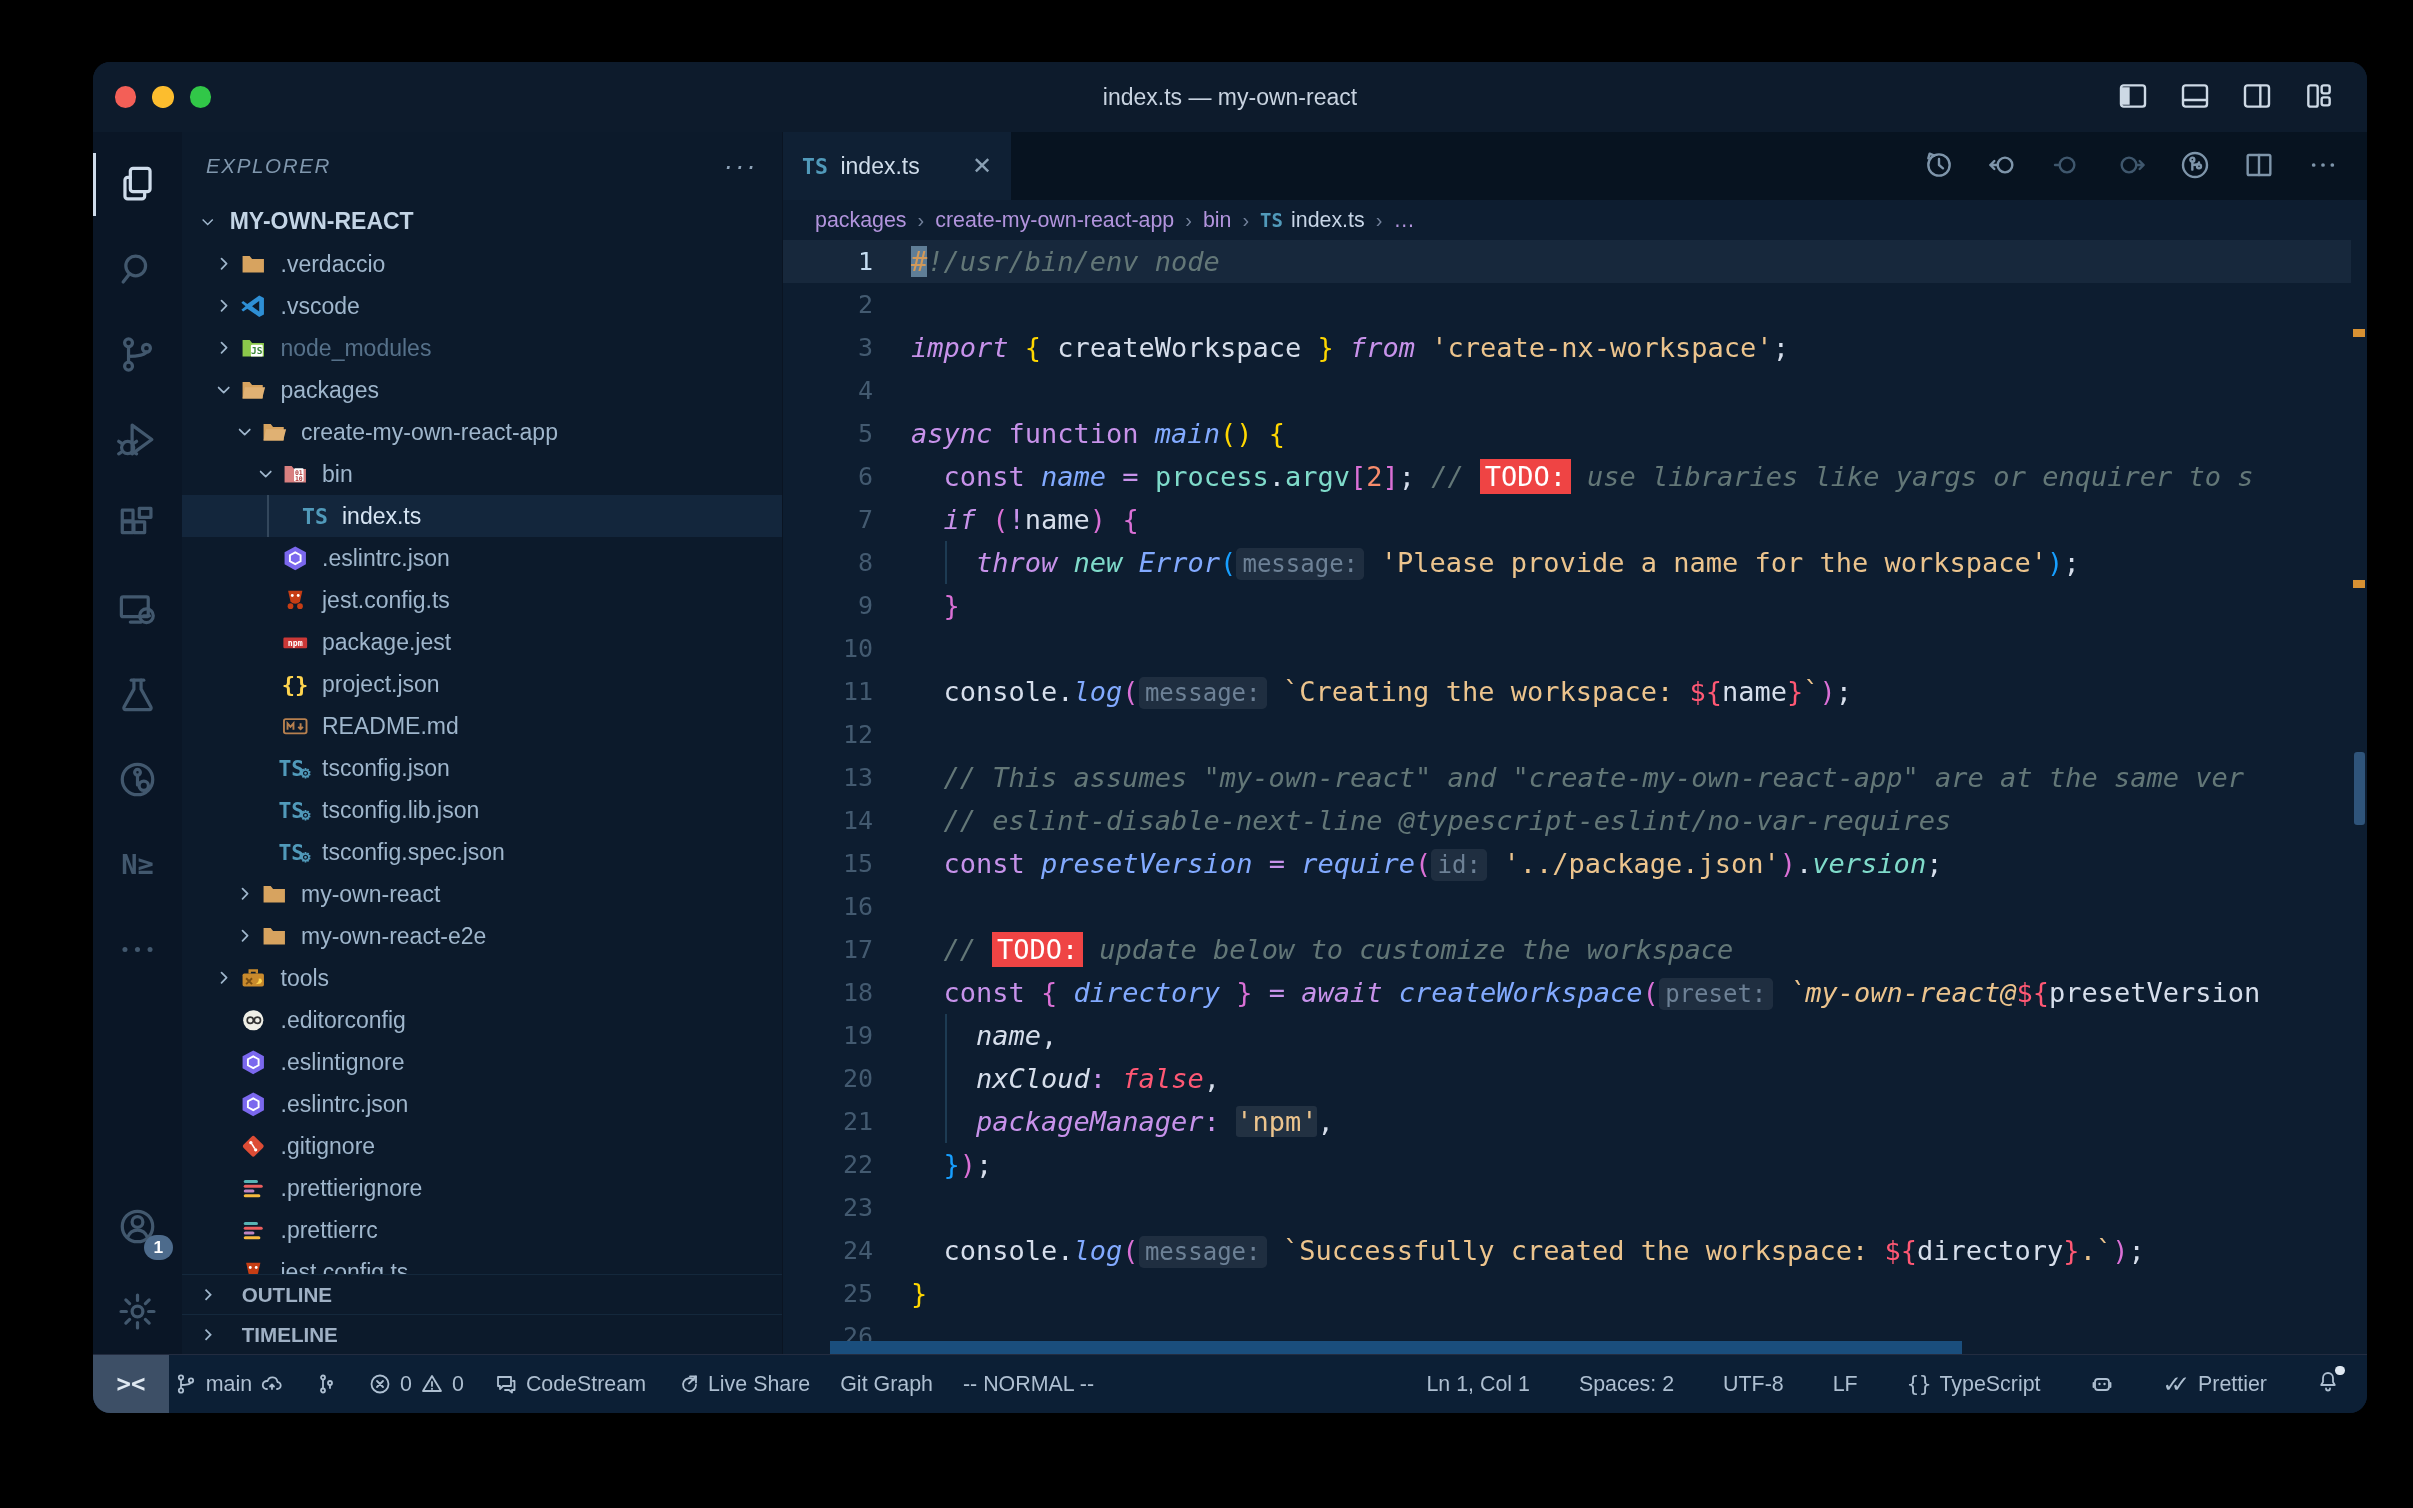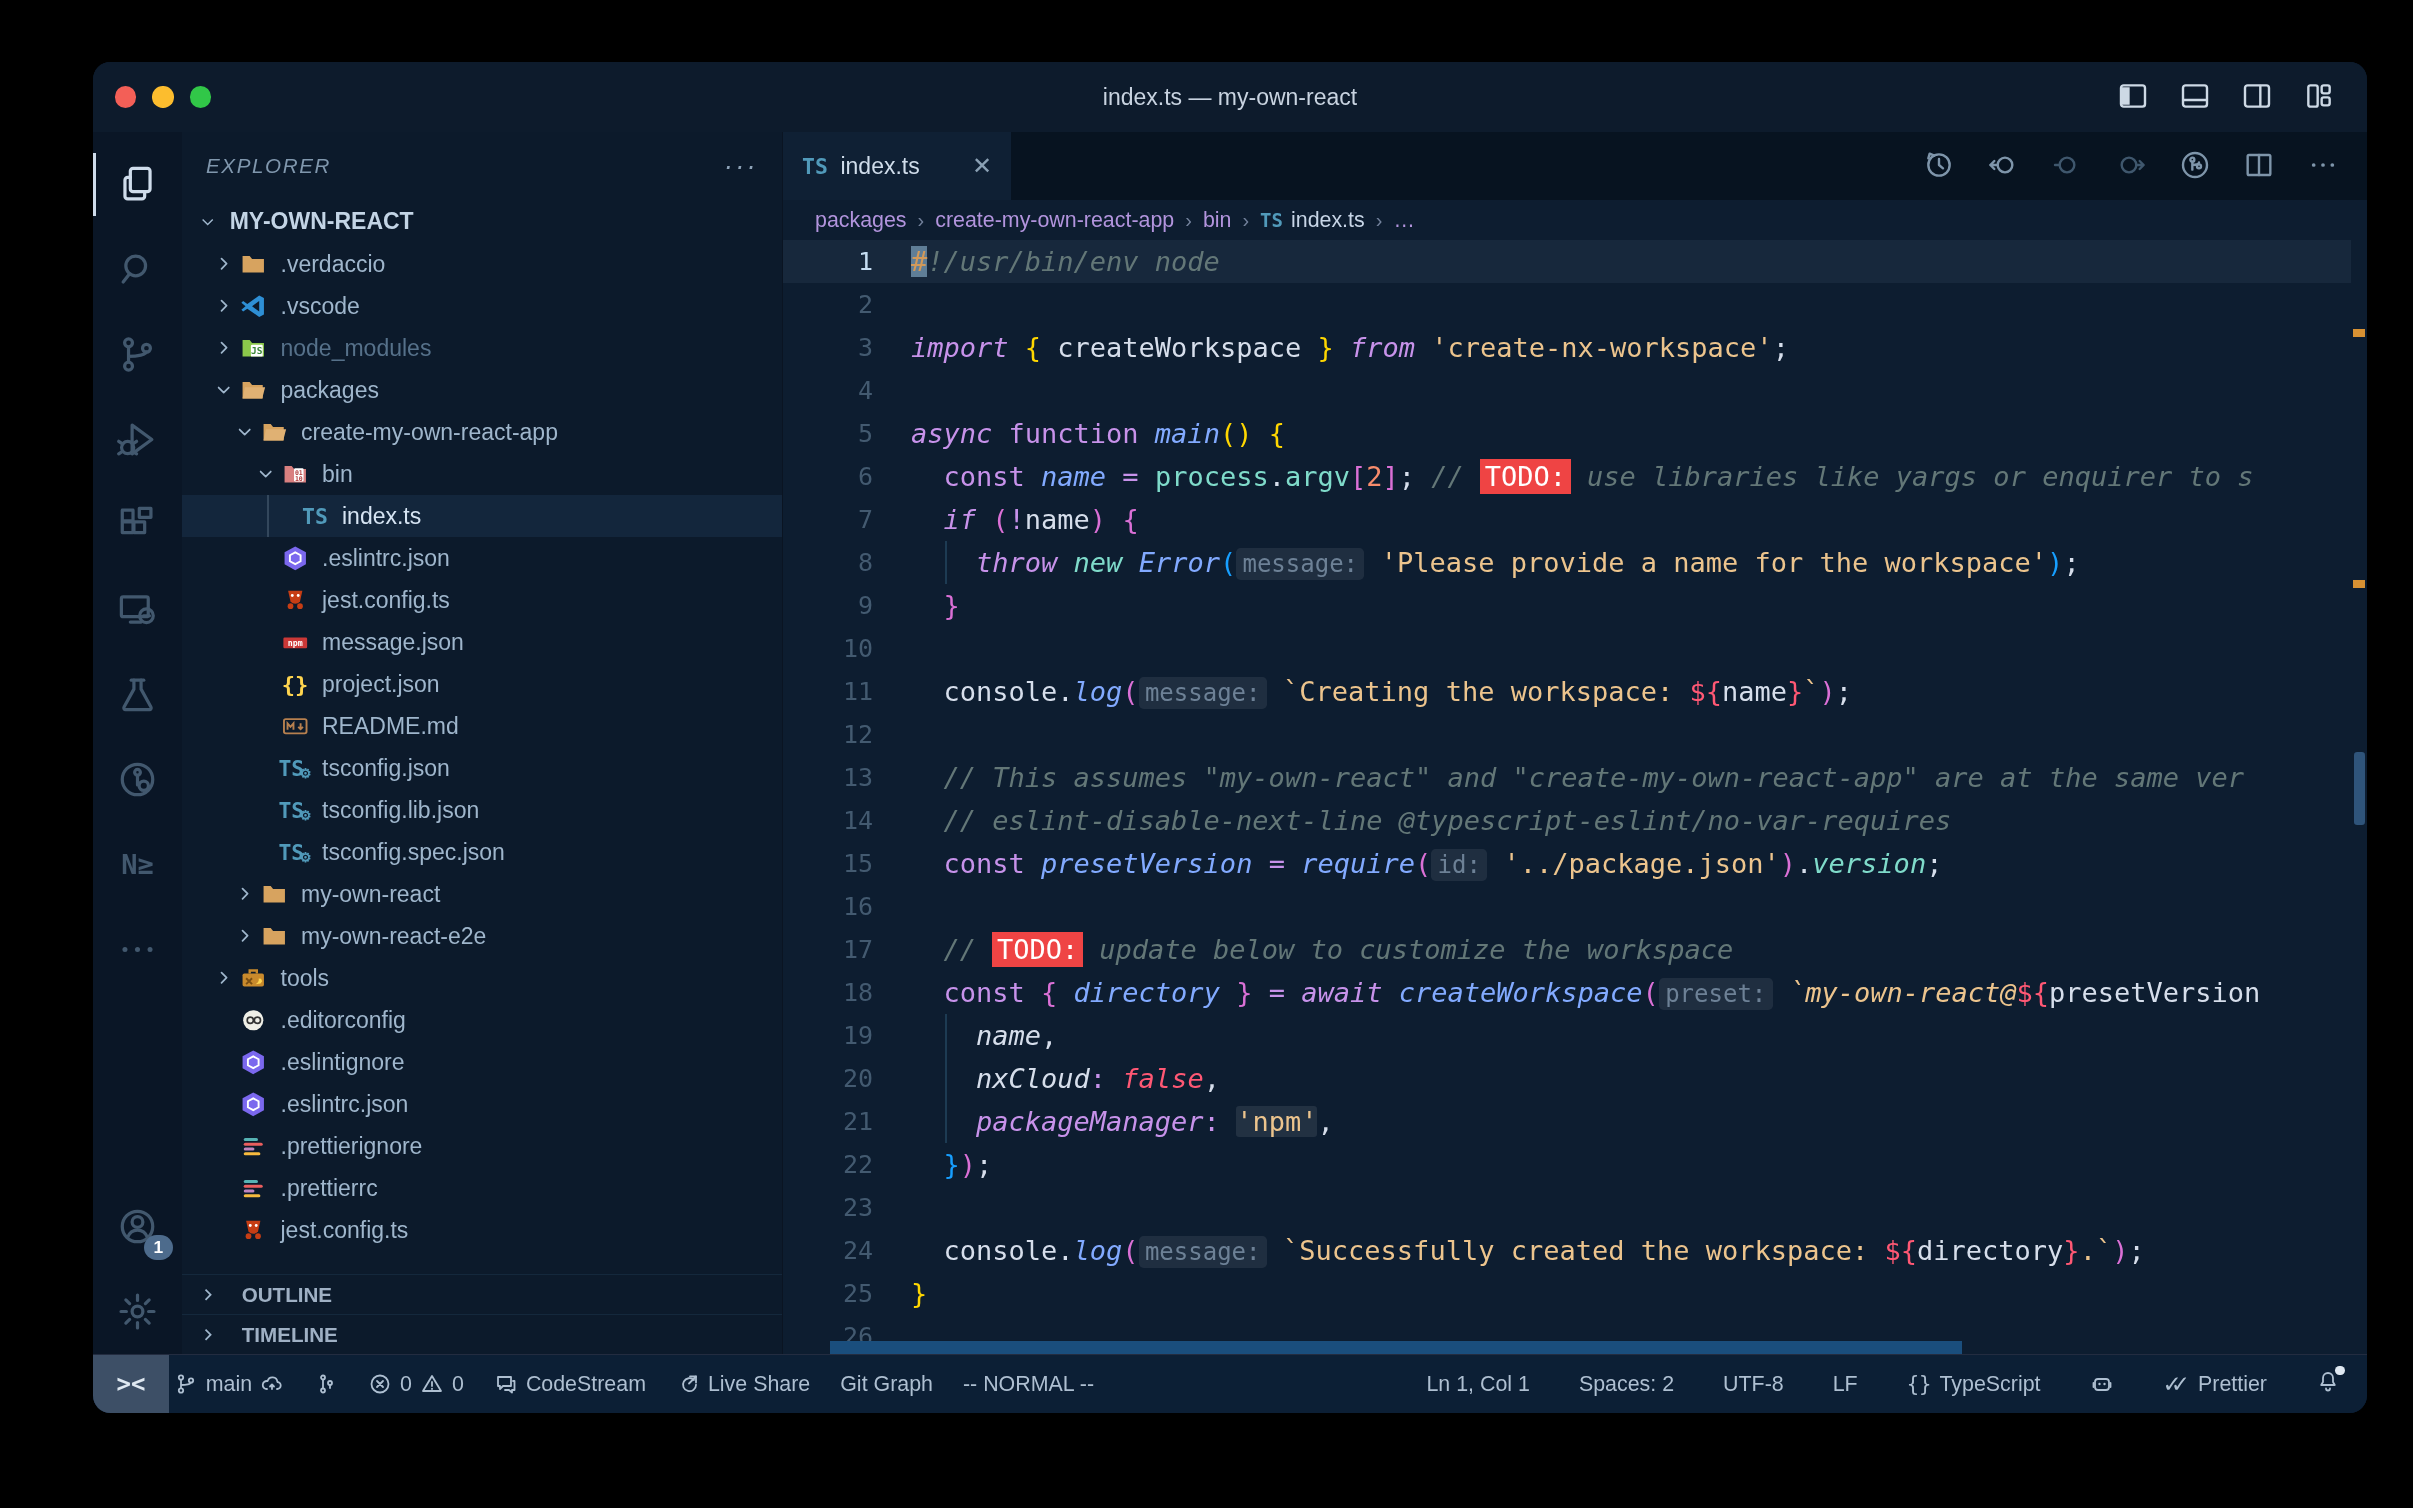--- a/index.html
+++ b/index.html
@@ -343,21 +343,21 @@
             <span class="lbl">jest.config.ts</span>
           </div>
           <div class="tree-row  " style="padding-left:70px">
     <span class="chev"></span>
             <span class="ficon">
               <svg viewBox="0 0 24 24" style="font-size:29px">
                 <rect x="2" y="8" width="20" height="9" rx="1" fill="#cb3837"></rect>
                 <text x="12" y="15.2" font-size="7" font-weight="bold" text-anchor="middle" fill="#fff" font-family="DejaVu Sans Mono">npm</text>
               </svg>
             </span>
-            <span class="lbl">message.json</span>
+            <span class="lbl">package.jest</span>
           </div>
           <div class="tree-row  " style="padding-left:70px">
     <span class="chev"></span>
             <span class="ficon">
               <span class="braces-badge">{}</span>
             </span>
             <span class="lbl">project.json</span>
           </div>
           <div class="tree-row  " style="padding-left:70px">
     <span class="chev"></span>
@@ -460,20 +460,32 @@
           </div>
           <div class="tree-row  " style="padding-left:28.5px">
     <span class="chev"></span>
             <span class="ficon">
               <svg viewBox="0 0 24 24">
                 <polygon points="12,2 21,7 21,17 12,22 3,17 3,7" fill="#7b68ee"></polygon>
                 <polygon points="12,7 16.5,9.5 16.5,14.5 12,17 7.5,14.5 7.5,9.5" fill="none" stroke="#fff" stroke-width="1.6"></polygon>
               </svg>
             </span>
             <span class="lbl">.eslintrc.json</span>
+          </div>
+          <div class="tree-row  " style="padding-left:28.5px">
+    <span class="chev"></span>
+            <span class="ficon">
+              <svg viewBox="0 0 24 24">
+                <rect x="5.3" y="5.3" width="13.4" height="13.4" rx="2" transform="rotate(45 12 12)" fill="#dd4c35"></rect>
+                <circle cx="10" cy="9" r="1.4" fill="#fff"></circle>
+                <circle cx="14" cy="15" r="1.4" fill="#fff"></circle>
+                <path d="M10.8 10l2.5 4" stroke="#fff" stroke-width="1.4"></path>
+              </svg>
+            </span>
+            <span class="lbl">.gitignore</span>
           </div>
           <div class="tree-row  " style="padding-left:28.5px">
     <span class="chev"></span>
             <span class="ficon">
               <svg viewBox="0 0 24 24">
                 <rect x="4" y="5" width="12" height="2.6" rx="1.3" fill="#56b3b4"></rect>
                 <rect x="4" y="9" width="16" height="2.6" rx="1.3" fill="#ea5e5e"></rect>
                 <rect x="4" y="13" width="9" height="2.6" rx="1.3" fill="#bf85bf"></rect>
                 <rect x="4" y="17" width="14" height="2.6" rx="1.3" fill="#f7ba3e"></rect>
               </svg>

